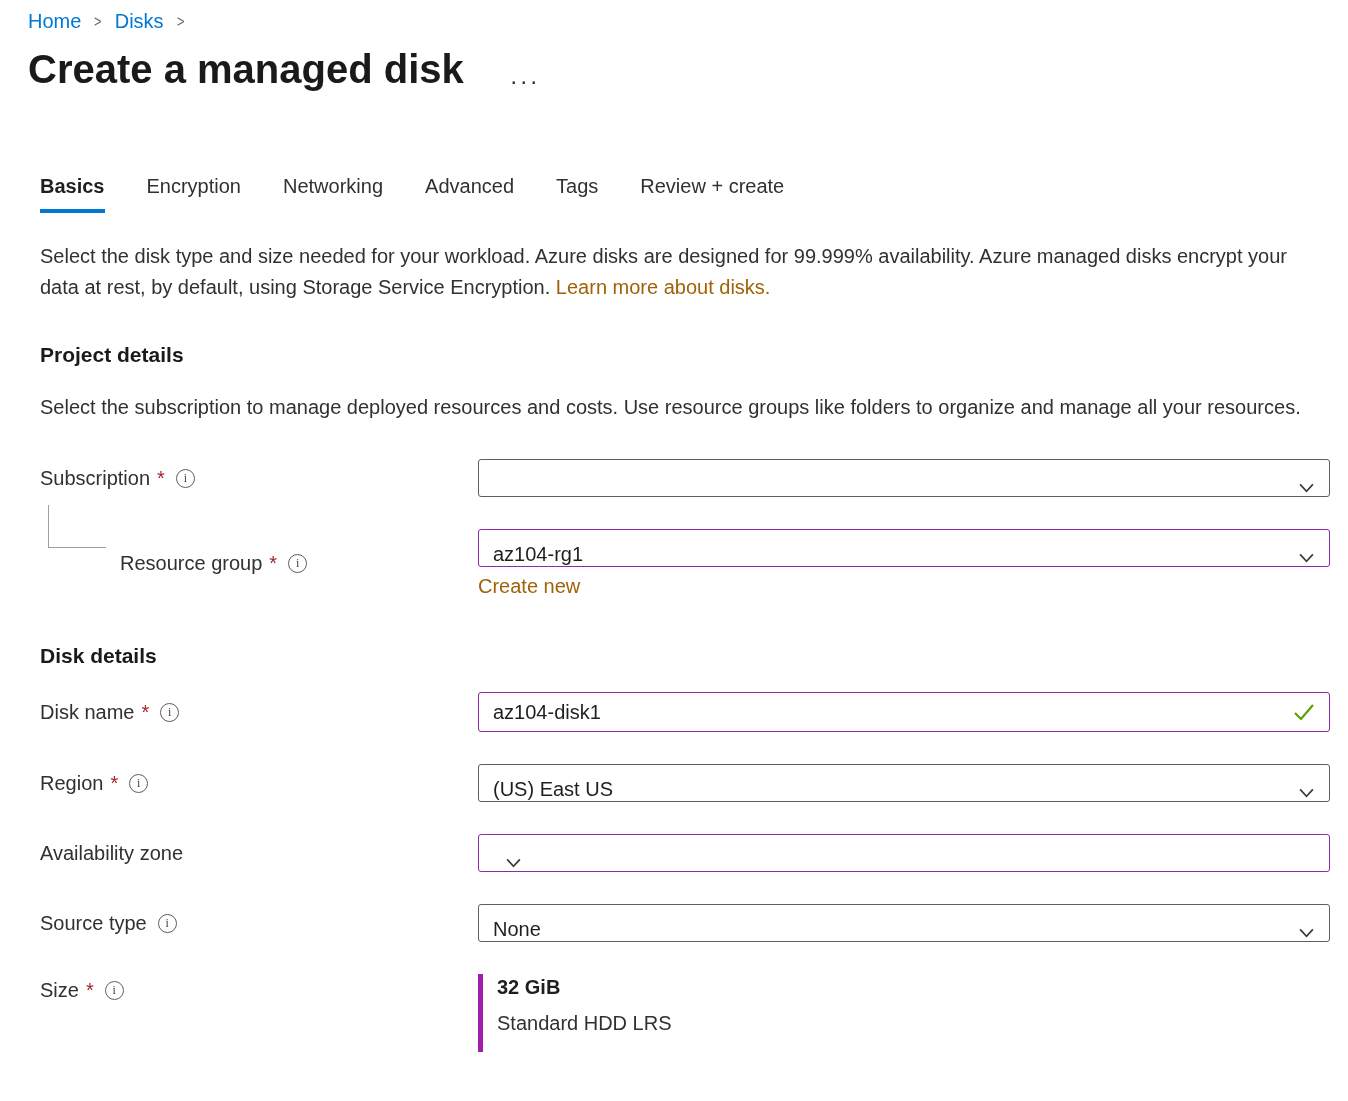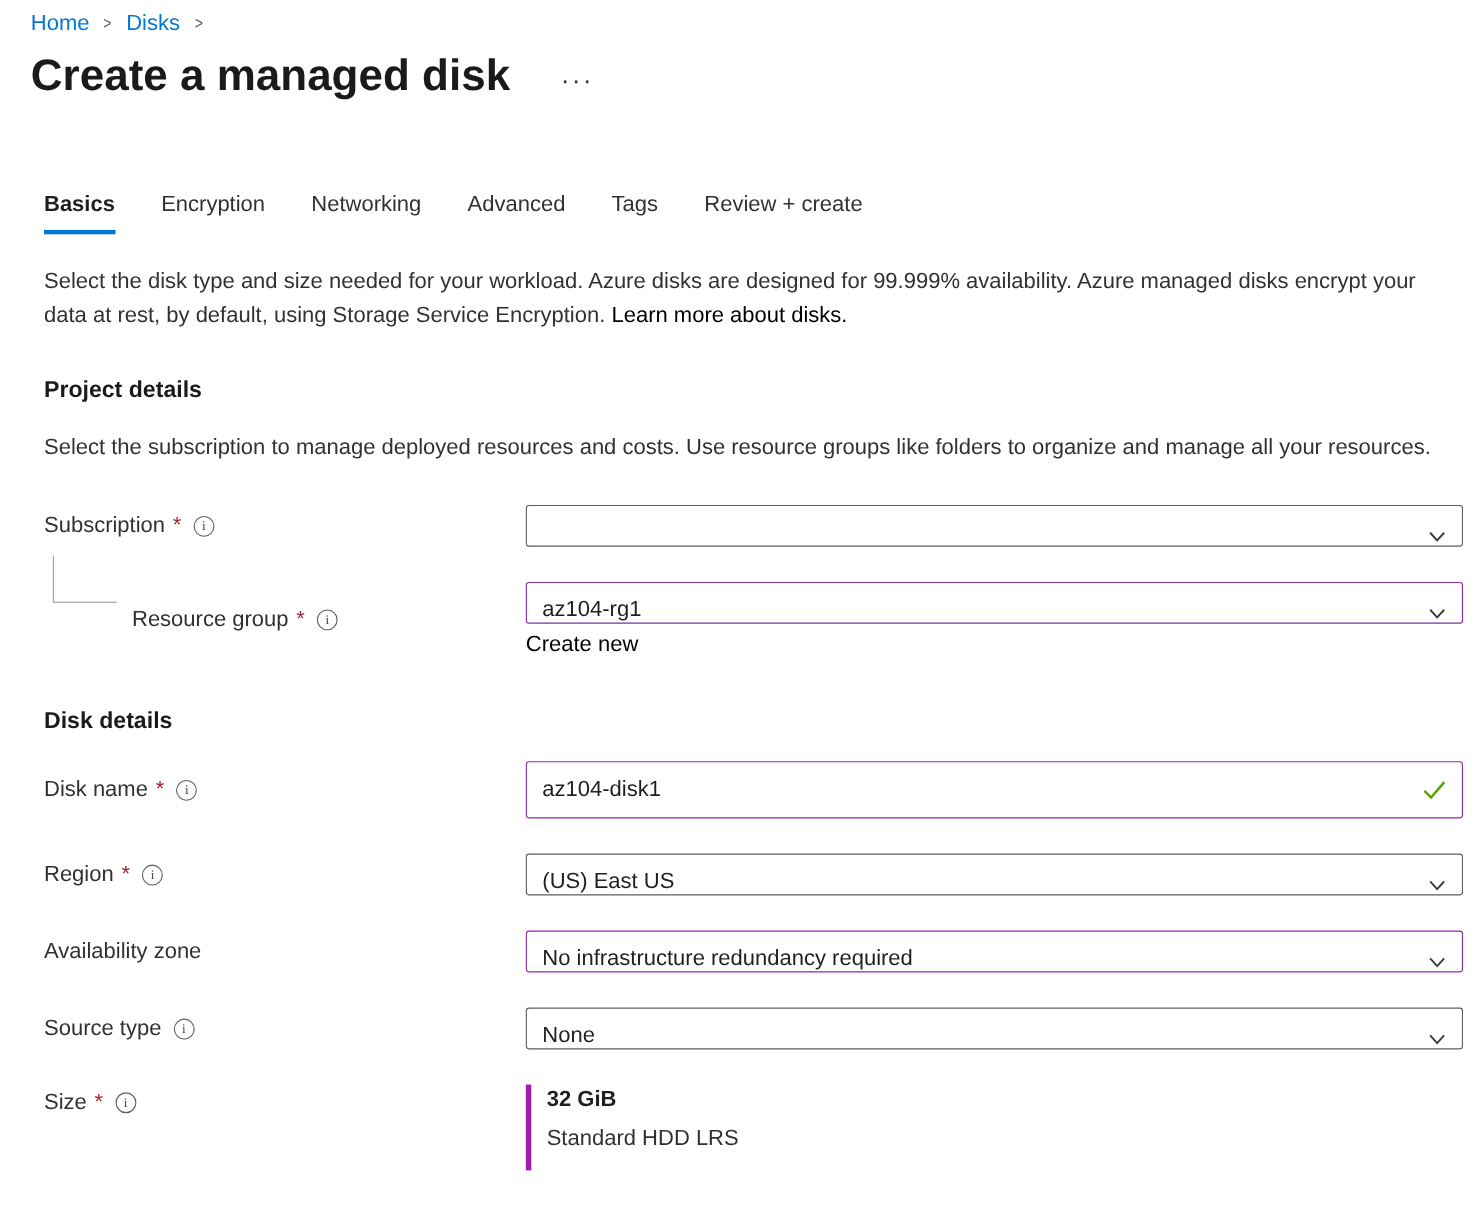--- a/index.html
+++ b/index.html
@@ -8,34 +8,34 @@
     width: 1348px; height: 1101px; overflow: hidden; background: #ffffff;
     font-family: "Liberation Sans", sans-serif; color: #323130; position: relative;
   }
 
   
   .breadcrumb { padding: 10px 0 0 28px; font-size: 20px; display: flex; align-items: center; }
   .crumb { color: #0078d4; text-decoration: none; cursor: pointer; }
   .crumb-sep { color: #605e5c; margin: 0 12px; font-size: 16px; transform: scaleX(.8); }
 
   
-  .title-row { display: flex; align-items: center; margin: 12px 13px 0 28px; }
+  .title-row { display: flex; align-items: flex-end; margin: 12px 13px 0 28px; }
   .page-title { font-size: 40px; line-height: 48px; font-weight: 600; color: #1b1a19; margin: 0; }
   .more-btn { background: none; border: none; padding: 0; margin: 10px 0 0 46px; cursor: pointer;
     font-size: 24px; letter-spacing: 2px; color: #323130; line-height: 1; font-family: inherit; }
 
   
   .tabs { display: flex; margin: 82px 0 0 40px; }
   .tab { background: none; border: none; padding: 0 0 11px 0; margin-right: 42px; cursor: pointer;
     font-size: 20px; color: #323130; font-family: inherit; border-bottom: 4px solid transparent; }
   .tab.active { font-weight: 700; border-bottom-color: #0078d4; color: #201f1e; }
 
   
   .intro { margin: 28px 36px 0 40px; font-size: 20px; line-height: 31px; max-width: 1286px; }
-  .link { color: #000000; text-decoration: none; cursor: pointer; }
+  .link { color: #a16207; text-decoration: none; cursor: pointer; }
   .section-heading { font-size: 21px; font-weight: 700; color: #1b1a19; margin: 40px 0 0 40px; }
   .section-heading.after-form { margin-top: 46px; }
   .section-desc { margin: 25px 36px 0 40px; font-size: 20px; line-height: 31px; max-width: 1270px; }
 
   
   .form { margin: 36px 18px 0 40px; position: relative; }
   .form-row { display: flex; align-items: center; margin-bottom: 32px; }
   .form-row.align-top { align-items: flex-start; }
   .form-row:last-child { margin-bottom: 0; }
   .label-col { width: 438px; flex: none; display: flex; align-items: center; font-size: 20px;
@@ -48,21 +48,21 @@
     font-size: 12px; color: #454443; flex: none; cursor: default;
     font-family: "Liberation Serif", serif; }
   .field-col { flex: 1; min-width: 0; }
 
   .dropdown { height: 38px; border: 1px solid #605e5c; border-radius: 3px; background: #fff;
     display: flex; align-items: flex-end; justify-content: space-between; padding: 0 14px;
     font-size: 20px; color: #201f1e; cursor: pointer; }
   .dropdown.modified { border-color: #8a2da5; }
   .chevron-icon { display: inline-flex; flex: none; margin-left: 12px; }
 
-  .textfield { height: 52px; border: 1px solid #605e5c; border-radius: 3px; background: #fff;
+  .textfield { height: 40px; border: 1px solid #605e5c; border-radius: 3px; background: #fff;
     display: flex; align-items: center; padding: 0 14px; }
   .textfield.modified { border-color: #8a2da5; }
   .textfield input { flex: 1; min-width: 0; border: none; outline: none; background: transparent;
     font-size: 20px; color: #201f1e; font-family: inherit; padding: 0; }
   .check-icon { display: inline-flex; flex: none; margin-left: 12px; }
 
   .create-new { display: inline-block; margin-top: 8px; font-size: 20px; }
 
   .connector { position: absolute; left: 8px; top: 46px; width: 58px; height: 43px;
     border-left: 1px solid #a19f9d; border-bottom: 1px solid #a19f9d; }
@@ -187,21 +187,20 @@
         </div>
       </div>
     </div>
 
     <div class="form-row">
       <div class="label-col">
         <span>Availability zone</span>
       </div>
       <div class="field-col">
         <div class="dropdown modified">
-          <span>No infrastructure redundancy required</span>
           <span class="chevron-icon">
             <svg width="17" height="17" viewBox="0 0 16 16">
                 <polyline points="2,5 8,11.5 14,5" fill="none" stroke="#3b3a39" stroke-width="1.6"></polyline>
               </svg>
           </span>
         </div>
       </div>
     </div>
 
     <div class="form-row">

